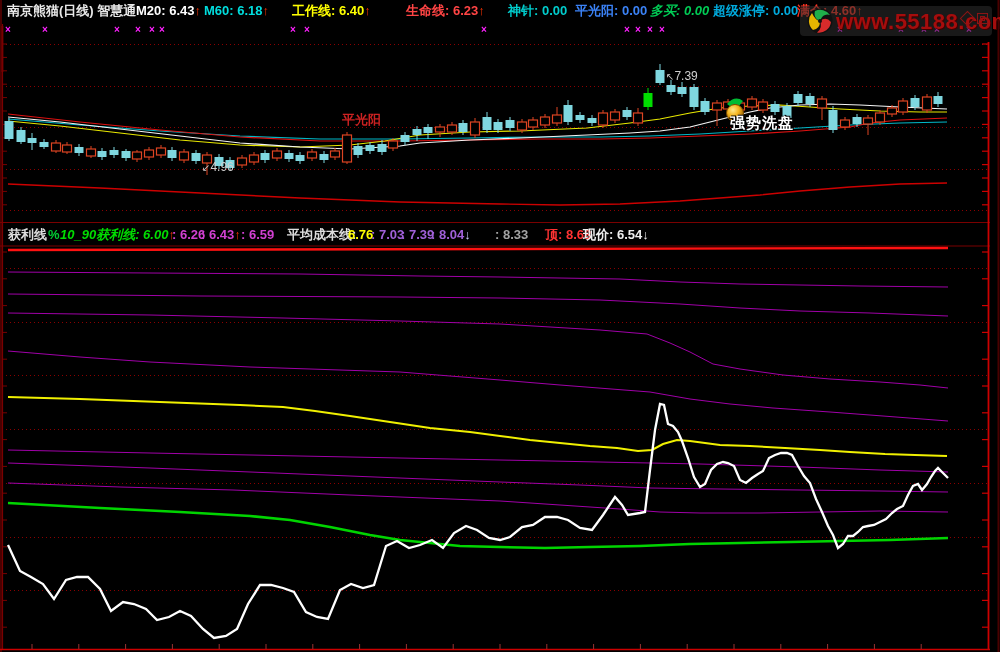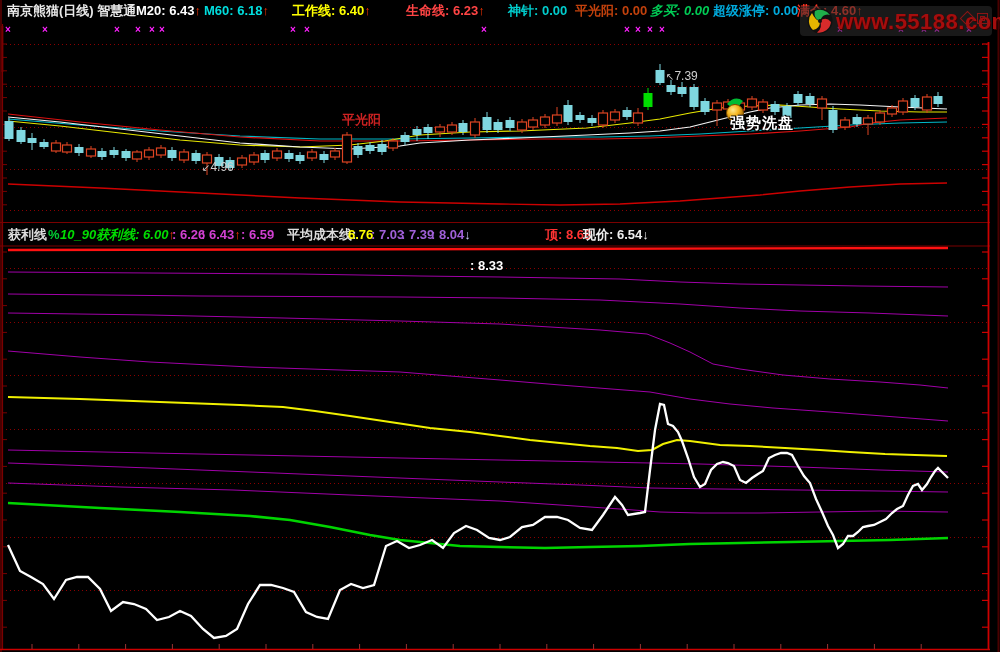--- a/index.html
+++ b/index.html
@@ -324,21 +324,21 @@
       <polyline points="8,545 20,571 31,577 43,584 54,599 66,580 77,577 88,577 100,589 111,611 123,602 134,604 146,609 157,620 169,617 180,611 191,616 203,629 214,638 226,636 237,629 248,604 260,585 271,585 283,588 294,592 306,612 317,617 328,619 340,590 351,584 363,588 374,585 386,546 397,541 409,548 420,545 432,540 443,548 454,533 466,526 477,530 489,538 500,540 510,537 522,527 533,525 545,517 557,517 568,520 580,528 592,530 603,515 615,497 622,505 628,515 640,513 645,512 650,470 655,430 660,404 664,405 668,424 673,426 678,432 682,441 688,458 694,477 700,487 705,484 711,470 717,464 723,462 728,463 734,466 740,480 746,483 752,478 758,474 763,471 769,458 775,455 781,453 787,453 792,455 798,466 804,476 810,483 816,499 822,512 828,526 833,535 838,548 843,544 848,536 853,536 858,532 863,527 868,526 874,525 880,522 886,519 892,513 897,509 903,506 908,495 913,486 918,484 922,490 927,484 931,477 935,471 938,468 941,471 944,474 948,478" fill="none" stroke="#ffffff" stroke-width="2.3"></polyline>
     </svg>
 
   <div id="top-bar">
       <span class="bar-item" style="left: 7px; color: rgb(232, 232, 232);">南京熊猫(日线) 智慧通</span>
       <span class="bar-item" style="left: 136px; color: rgb(255, 255, 255);">M20: 6.43<span class="arrow-up">↑</span></span>
       <span class="bar-item" style="left: 204px; color: rgb(0, 221, 221);">M60: 6.18<span class="arrow-up">↑</span></span>
       <span class="bar-item" style="left: 292px; color: rgb(255, 255, 0);">工作线: 6.40<span class="arrow-up">↑</span></span>
       <span class="bar-item" style="left: 396px; color: rgb(255, 68, 68); margin-left: 10px;">生命线: 6.23<span class="arrow-up">↑</span></span>
       <span class="bar-item" style="left: 508px; color: rgb(0, 204, 204);">神针: 0.00</span>
-      <span class="bar-item" style="left: 575px; color: #c2410c;">平光阳: 0.00</span>
+      <span class="bar-item" style="left: 575px; color: #3b82f6;">平光阳: 0.00</span>
       <span class="bar-item" style="left: 650px; color: rgb(0, 204, 85); font-style: italic;">多买: 0.00</span>
       <span class="bar-item" style="left: 713px; color: rgb(0, 170, 221);">超级涨停: 0.00</span>
       <span class="bar-item" style="left: 797px; color: rgb(255, 51, 34);">满仓: 4.60<span class="arrow-up">↑</span></span>
     </div>
   <div id="signal-marks">
       <span class="sig-x" style="left: 5px; top: 25px; color: rgb(255, 34, 255);">×</span>
       <span class="sig-x" style="left: 42px; top: 25px; color: rgb(255, 34, 255);">×</span>
       <span class="sig-x" style="left: 114px; top: 25px; color: rgb(255, 34, 255);">×</span>
       <span class="sig-x" style="left: 135px; top: 25px; color: rgb(255, 34, 255);">×</span>
       <span class="sig-x" style="left: 149px; top: 25px; color: rgb(255, 34, 255);">×</span>
@@ -361,21 +361,21 @@
       <span class="ind-item" style="left: 48px; color: rgb(0, 204, 51);">%</span>
       <span class="ind-item" style="left: 60px; color: rgb(0, 221, 0); font-style: italic;">10_90获利线: 6.00<span class="arrow-up">↑</span></span>
       <span class="ind-item" style="left: 172px; color: rgb(208, 64, 208);">: 6.26</span>
       <span class="ind-item" style="left: 201px; color: rgb(208, 64, 208);">: 6.43<span class="arrow-up">↑</span></span>
       <span class="ind-item" style="left: 241px; color: rgb(208, 64, 208);">: 6.59</span>
       <span class="ind-item" style="left: 287px; color: rgb(221, 221, 221);">平均成本线:</span>
       <span class="ind-item" style="left: 348px; color: rgb(255, 255, 0);">6.76</span>
       <span class="ind-item" style="left: 371px; color: rgb(160, 96, 216);">: 7.03</span>
       <span class="ind-item" style="left: 401px; color: rgb(160, 96, 216);">: 7.39</span>
       <span class="ind-item" style="left: 431px; color: rgb(160, 96, 216);">: 8.04<span style="color: rgb(204, 204, 255);">↓</span></span>
-      <span class="ind-item" style="left: 470px; color: #ffffff; margin-top: 31px;">: 8.33</span>
+      <span class="ind-item" style="left: 495px; color: #a3a3a3;">: 8.33</span>
       <span class="ind-item" style="left: 545px; color: rgb(255, 51, 51);">顶: 8.68</span>
       <span class="ind-item" style="left: 583px; color: rgb(238, 238, 238);">现价: 6.54<span style="color: rgb(238, 238, 238);">↓</span></span>
     </div>
 
   <div id="watermark-backdrop"></div>
   <svg id="logo-55188" width="28" height="28" viewBox="-14 -14 28 28">
     <circle cx="0" cy="0" r="12.5" fill="#101010"></circle>
     <g>
       <path d="M0,0 Q-7,-3 -5,-10 A12 12 0 0 1 10,-6 Q3,-8 0,0 Z" fill="#1fae4a"></path>
       <path d="M0,0 Q6,-5 11,1 A12 12 0 0 1 -3,11.5 Q3,7 0,0 Z" fill="#d62b2b"></path>

